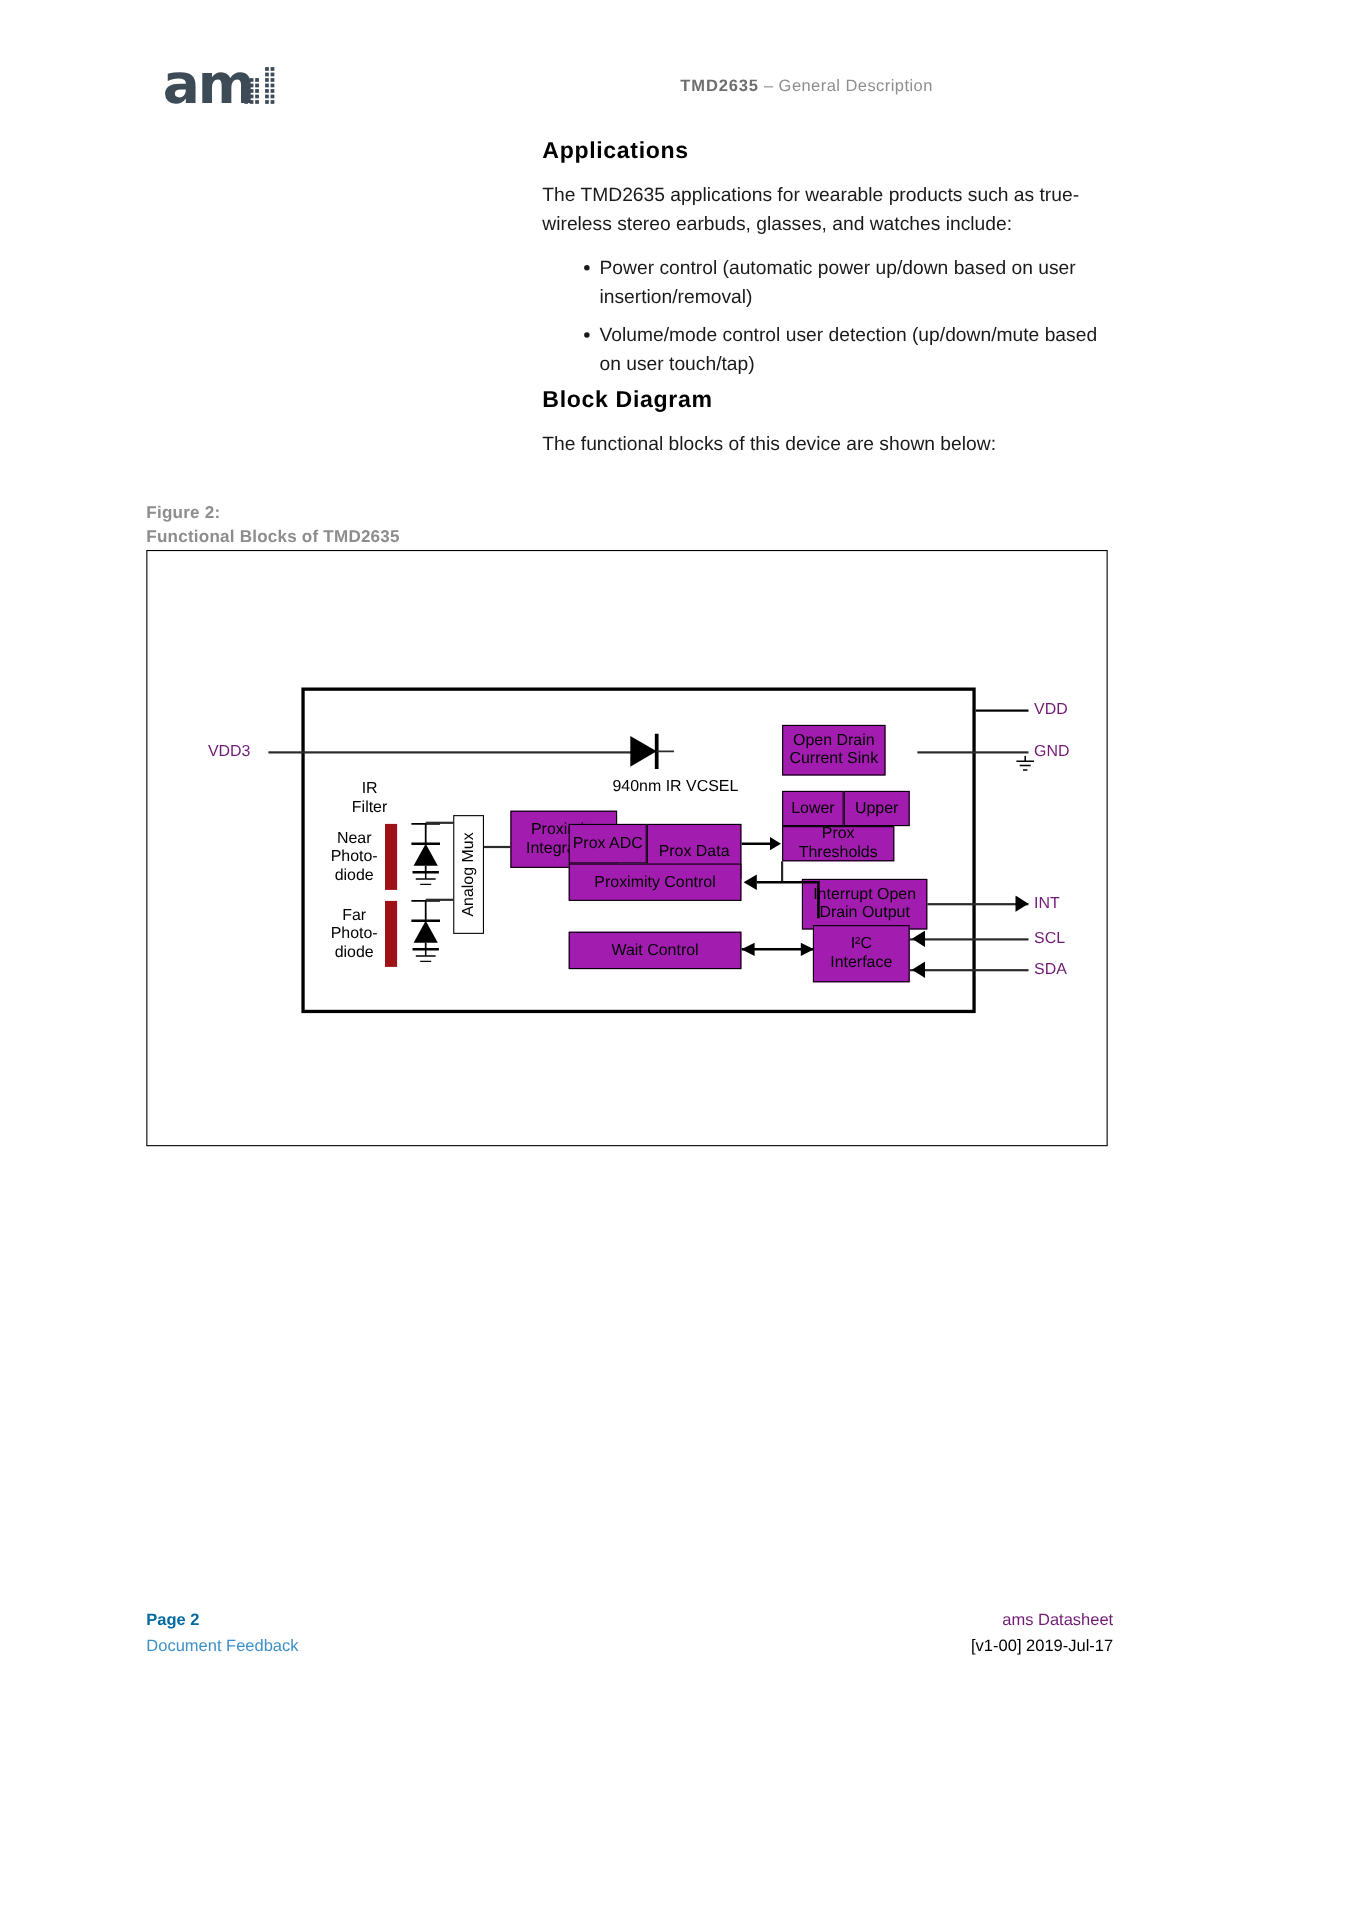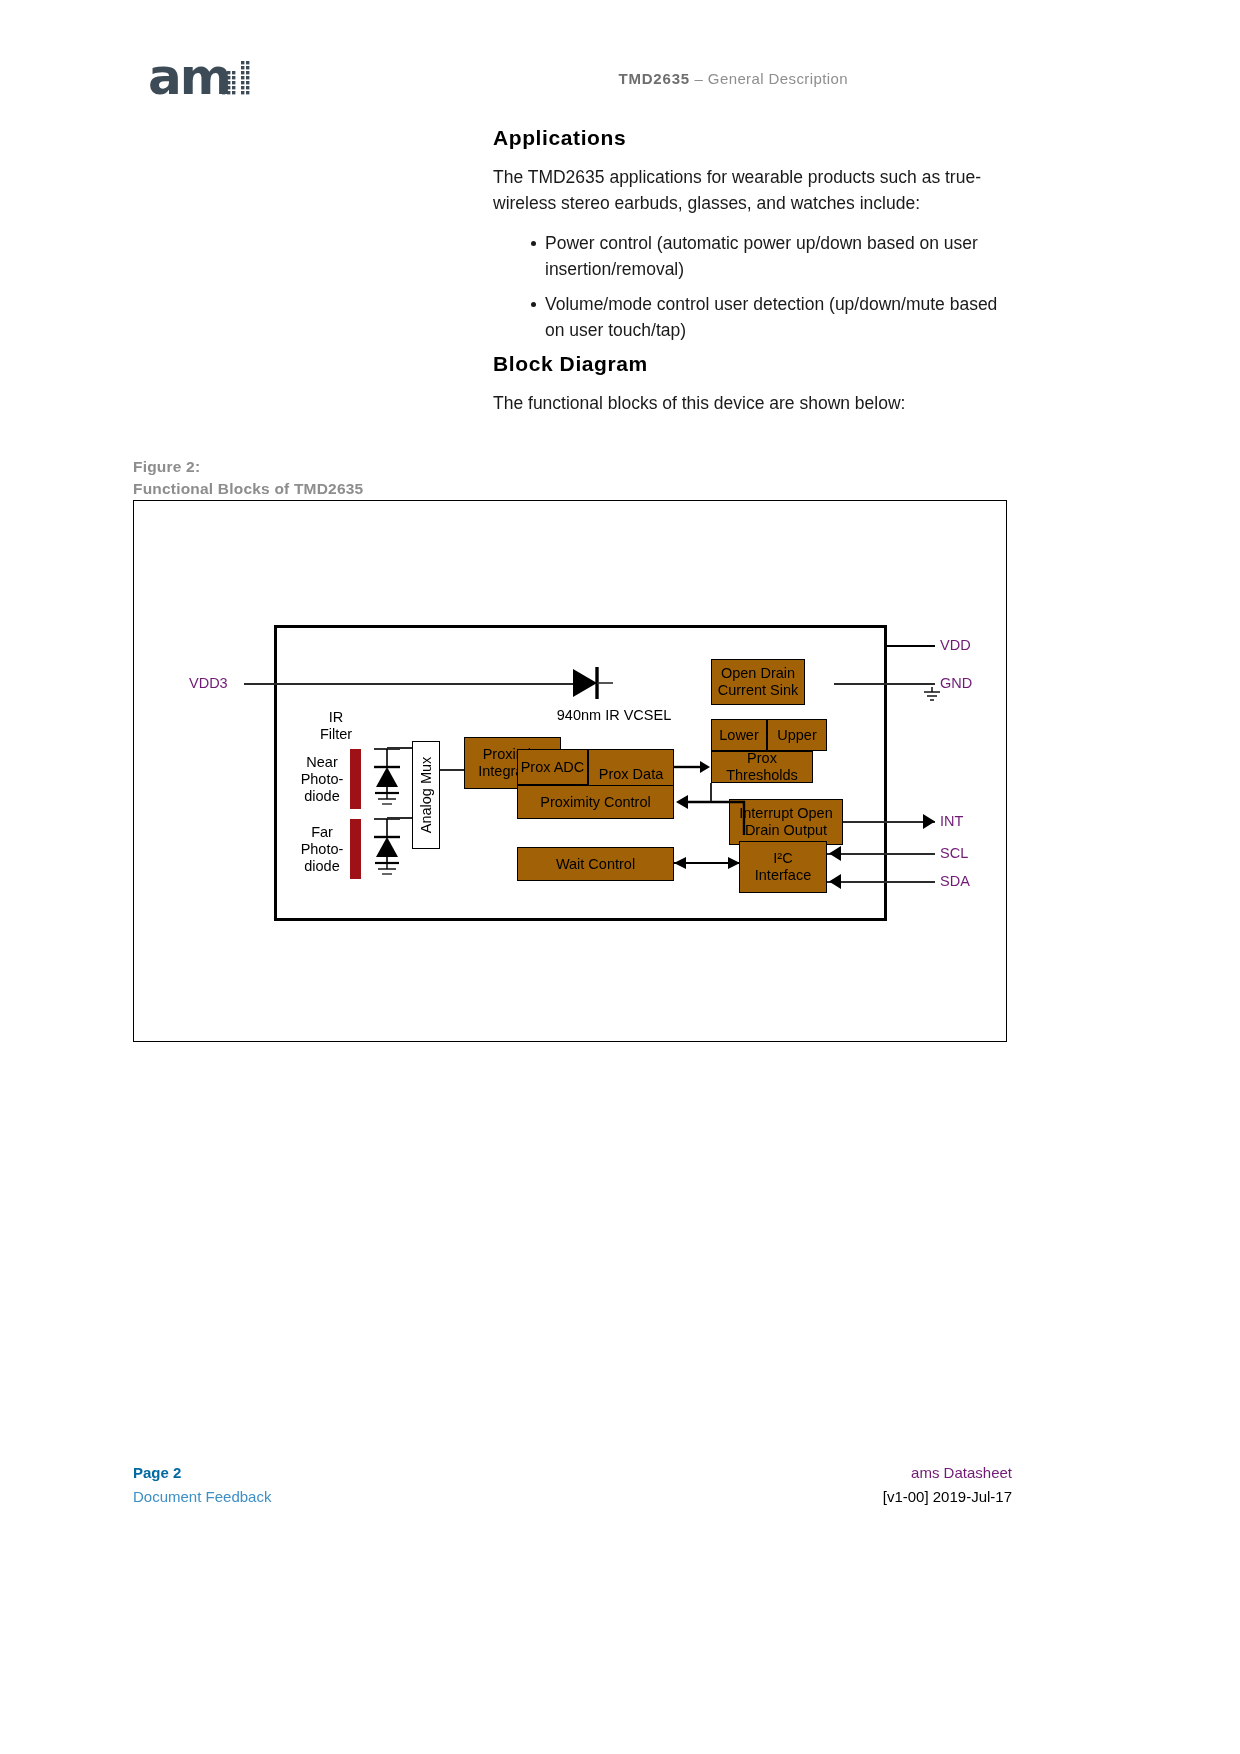--- a/index.html
+++ b/index.html
@@ -76,21 +76,21 @@
   
   .chip{
     position:absolute;left:140px;top:124px;
     width:613px;height:296px;
     border:3px solid #000;
     box-sizing:border-box;
   }
   
   .blk{
     position:absolute;box-sizing:border-box;
-    border:1.6px solid #000;background:#a16207;
+    border:1.6px solid #000;background:#a21caf;
     display:flex;align-items:center;justify-content:center;
     text-align:center;font-size:14.5px;line-height:17px;
     color:#000;
   }
   .pin-label{
     position:absolute;font-size:14.5px;color:#701a75;white-space:nowrap;
   }
   .lbl{
     position:absolute;font-size:14.5px;line-height:17px;
     color:#000;text-align:center;white-space:nowrap;

